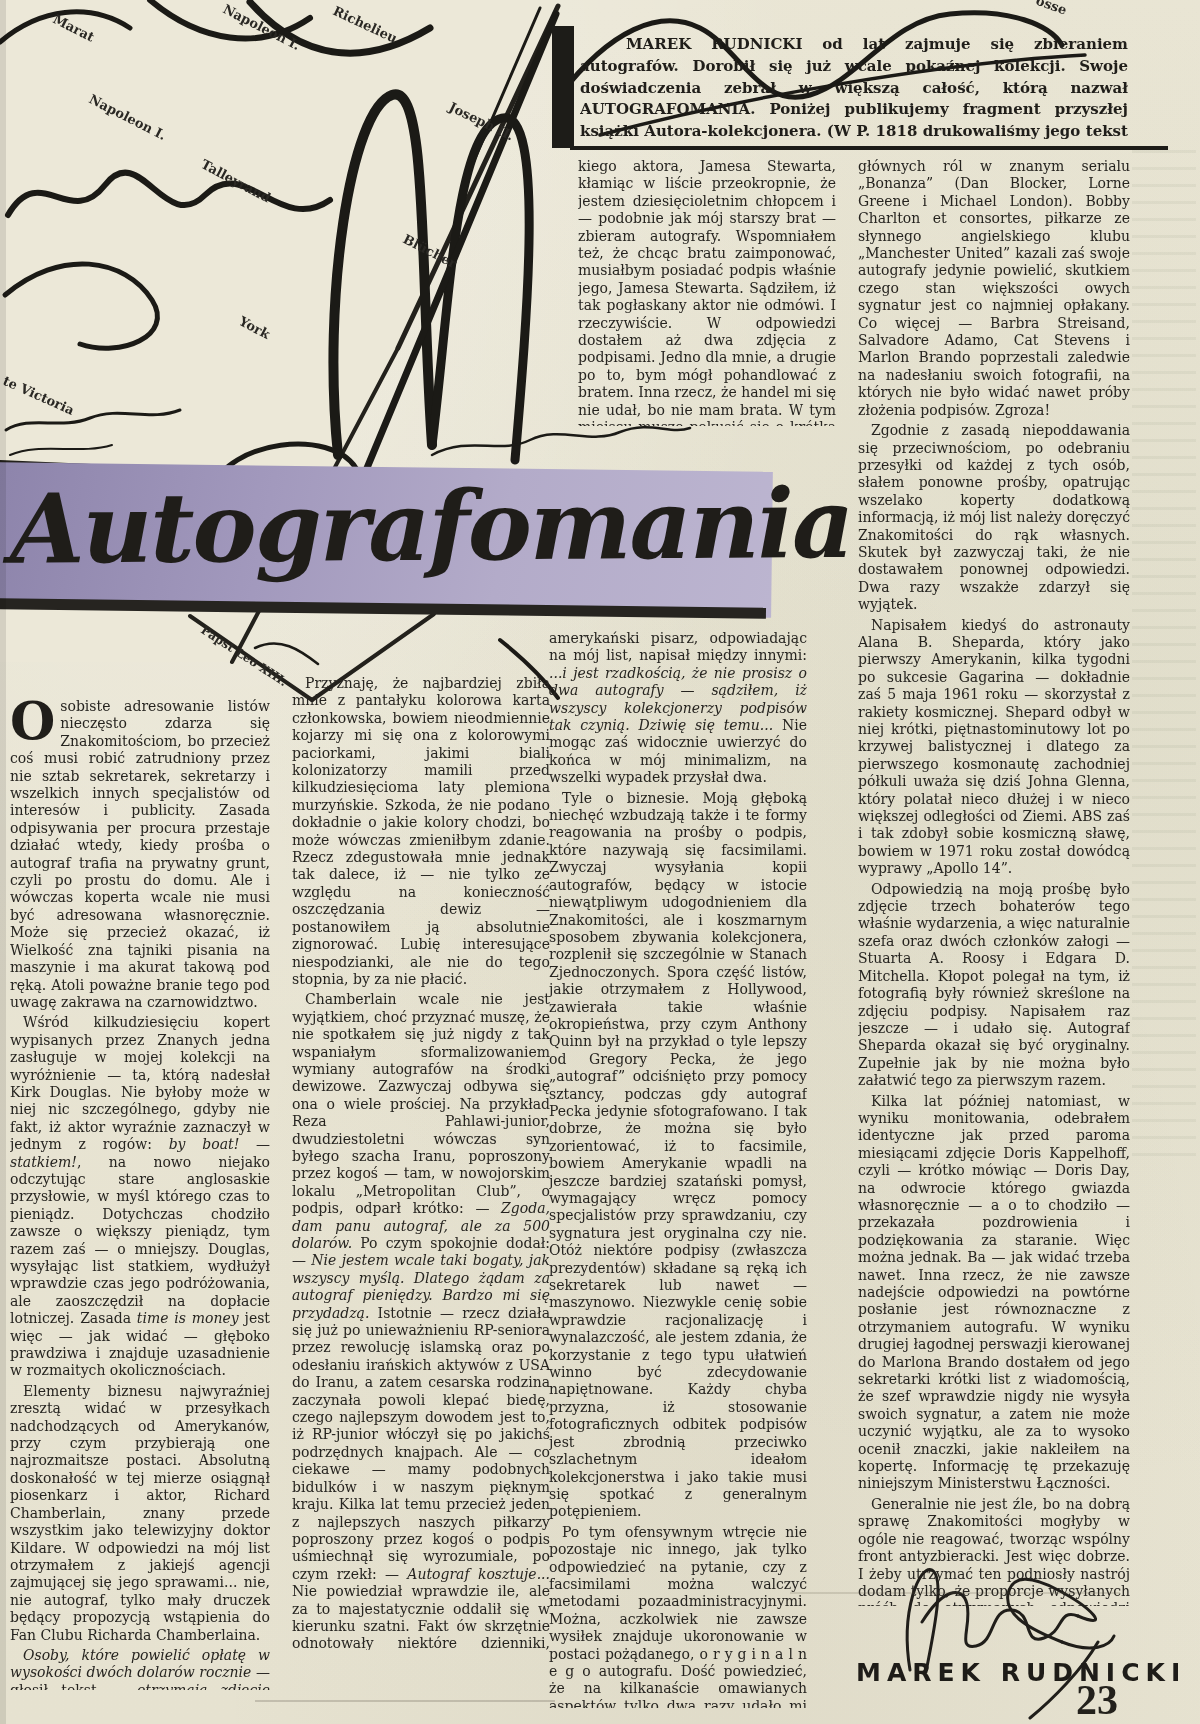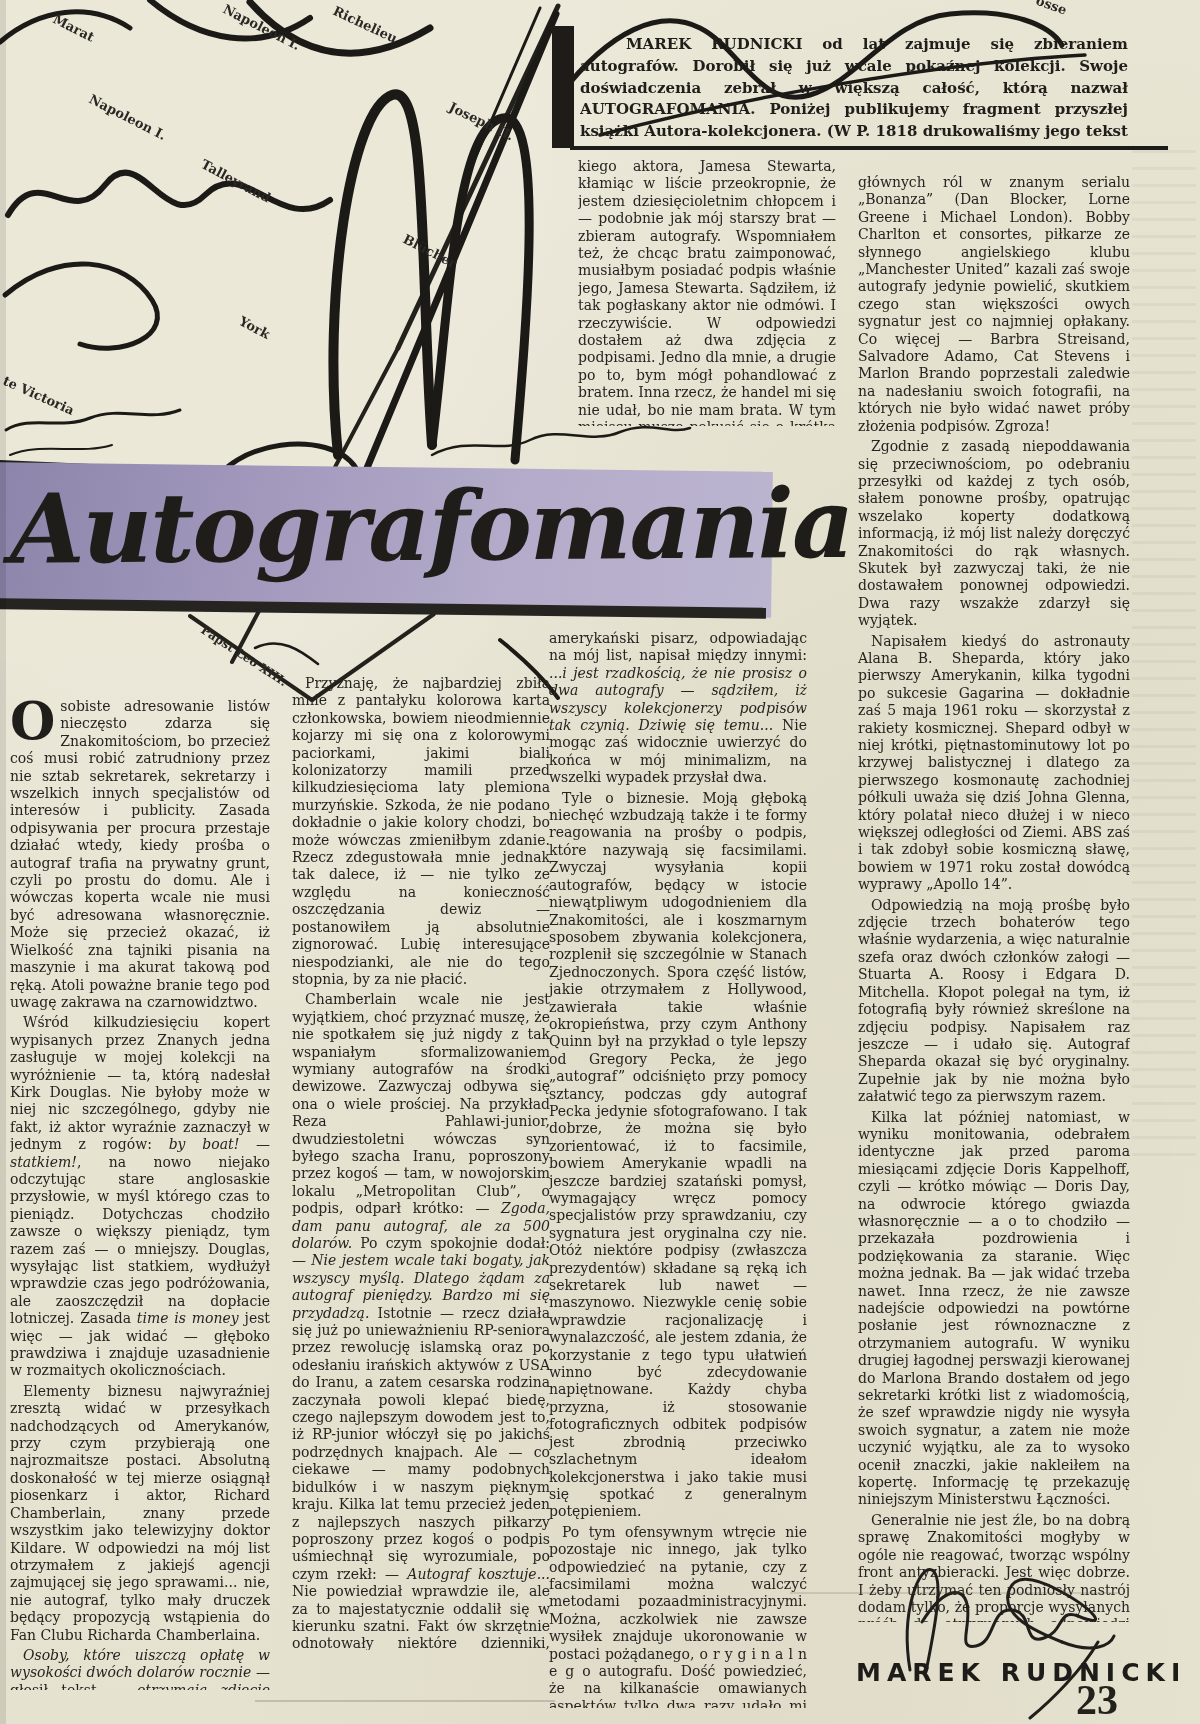--- a/index.html
+++ b/index.html
@@ -30,21 +30,21 @@
     transform:rotate(-.4deg);white-space:nowrap;}
   
   .col{font-size:14px;line-height:17.4px;text-align:justify;overflow:hidden;}
   .col p{margin:0 0 3px 0;text-indent:13px;}
   .col p.nofirst{text-indent:0;}
   .dropcap{float:left;font-size:52px;line-height:42px;font-weight:bold;padding:2px 5px 0 0;color:#201e1a;}
   #col1{left:10px;top:698px;width:260px;height:992px;}
   #col2{left:292px;top:675px;width:258px;height:975px;}
   #col3a{left:578px;top:158px;width:258px;height:268px;}
   #col3b{left:549px;top:630px;width:258px;height:1078px;}
-  #col4{left:858px;top:158px;width:272px;height:1448px;margin-top:16px;}
+  #col4{left:858px;top:158px;width:272px;height:1448px;}
   
   #byline{left:856px;top:1658px;width:286px;font-family:"DejaVu Sans",sans-serif;
     font-weight:bold;font-size:25px;letter-spacing:6px;color:#1e1c18;white-space:nowrap;}
   #pageno{left:1076px;top:1676px;font-family:Liberation Serif, serif;font-weight:bold;
     font-size:42px;color:#23211c;}
   
   #bleed-right{left:1132px;top:150px;width:64px;height:1020px;
     background:repeating-linear-gradient(rgba(130,140,115,.10) 0 3px, transparent 3px 17px);}
   .streak{height:2px;background:rgba(90,85,70,.25);}
   #edge-shadow{left:0;top:0;width:6px;height:1724px;background:rgba(0,0,0,.10);}
@@ -103,21 +103,21 @@
 <div id="intro-rule" class="abs"></div>
 
 <div id="band" class="abs"></div>
 <div id="band-rule" class="abs"></div>
 <div id="title" class="abs">Autografomania</div>
 
 <div id="col1" class="abs col">
     <p class="nofirst"><span class="dropcap">O</span>sobiste adresowanie listów nieczęsto zdarza się Znakomitościom, bo przecież coś musi robić zatrudniony przez nie sztab sekretarek, sekretarzy i wszelkich innych specjalistów od interesów i publicity. Zasada odpisywania per procura przestaje działać wtedy, kiedy prośba o autograf trafia na prywatny grunt, czyli po prostu do domu. Ale i wówczas koperta wcale nie musi być adresowana własnoręcznie. Może się przecież okazać, iż Wielkość zna tajniki pisania na maszynie i ma akurat takową pod ręką. Atoli poważne branie tego pod uwagę zakrawa na czarnowidztwo.</p>
     <p>Wśród kilkudziesięciu kopert wypisanych przez Znanych jedna zasługuje w mojej kolekcji na wyróżnienie — ta, którą nadesłał Kirk Douglas. Nie byłoby może w niej nic szczególnego, gdyby nie fakt, iż aktor wyraźnie zaznaczył w jednym z rogów: <i>by boat!</i> — <i>statkiem!</i>, na nowo niejako odczytując stare anglosaskie przysłowie, w myśl którego czas to pieniądz. Dotychczas chodziło zawsze o większy pieniądz, tym razem zaś — o mniejszy. Douglas, wysyłając list statkiem, wydłużył wprawdzie czas jego podróżowania, ale zaoszczędził na dopłacie lotniczej. Zasada <i>time is money</i> jest więc — jak widać — głęboko prawdziwa i znajduje uzasadnienie w rozmaitych okolicznościach.</p>
     <p>Elementy biznesu najwyraźniej zresztą widać w przesyłkach nadchodzących od Amerykanów, przy czym przybierają one najrozmaitsze postaci. Absolutną doskonałość w tej mierze osiągnął piosenkarz i aktor, Richard Chamberlain, znany przede wszystkim jako telewizyjny doktor Kildare. W odpowiedzi na mój list otrzymałem z jakiejś agencji zajmującej się jego sprawami... nie, nie autograf, tylko mały druczek będący propozycją wstąpienia do Fan Clubu Richarda Chamberlaina.</p>
-    <p><i>Osoby, które uiszczą opłatę w wysokości dwóch dolarów rocznie</i> — głosił tekst — <i>otrzymają zdjęcie formatu 8 × 10 centymetrów, osobiście podpisane przez Richarda, kolorową kartę członkowską, gazetę klubową, rozmaite fotografie i wiele innych interesujących niespodzianek.</i></p>
+    <p><i>Osoby, które powielić opłatę w wysokości dwóch dolarów rocznie</i> — głosił tekst — <i>otrzymają zdjęcie formatu 8 × 10 centymetrów, osobiście podpisane przez Richarda, kolorową kartę członkowską, gazetę klubową, rozmaite fotografie i wiele innych interesujących niespodzianek.</i></p>
   </div>
 <div id="col2" class="abs col">
     <p>Przyznaję, że najbardziej zbiła mnie z pantałyku kolorowa karta członkowska, bowiem nieodmiennie kojarzy mi się ona z kolorowymi paciorkami, jakimi biali kolonizatorzy mamili przed kilkudziesięcioma laty plemiona murzyńskie. Szkoda, że nie podano dokładnie o jakie kolory chodzi, bo może wówczas zmieniłbym zdanie. Rzecz zdegustowała mnie jednak tak dalece, iż — nie tylko ze względu na konieczność oszczędzania dewiz — postanowiłem ją absolutnie zignorować. Lubię interesujące niespodzianki, ale nie do tego stopnia, by za nie płacić.</p>
     <p>Chamberlain wcale nie jest wyjątkiem, choć przyznać muszę, że nie spotkałem się już nigdy z tak wspaniałym sformalizowaniem wymiany autografów na środki dewizowe. Zazwyczaj odbywa się ona o wiele prościej. Na przykład Reza Pahlawi-junior, dwudziestoletni wówczas syn byłego szacha Iranu, poproszony przez kogoś — tam, w nowojorskim lokalu „Metropolitan Club”, o podpis, odparł krótko: — <i>Zgoda, dam panu autograf, ale za 500 dolarów.</i> Po czym spokojnie dodał: — <i>Nie jestem wcale taki bogaty, jak wszyscy myślą. Dlatego żądam za autograf pieniędzy. Bardzo mi się przydadzą.</i> Istotnie — rzecz działa się już po unieważnieniu RP-seniora przez rewolucję islamską oraz po odesłaniu irańskich aktywów z USA do Iranu, a zatem cesarska rodzina zaczynała powoli klepać biedę, czego najlepszym dowodem jest to, iż RP-junior włóczył się po jakichś podrzędnych knajpach. Ale — co ciekawe — mamy podobnych bidulków i w naszym pięknym kraju. Kilka lat temu przecież jeden z najlepszych naszych piłkarzy poproszony przez kogoś o podpis uśmiechnął się wyrozumiale, po czym rzekł: — <i>Autograf kosztuje...</i> Nie powiedział wprawdzie ile, ale za to majestatycznie oddalił się w kierunku szatni. Fakt ów skrzętnie odnotowały niektóre dzienniki, mimo iż wówczas dobrze jeszcze pisano o futbolistach.</p>
   </div>
 <div id="col3a" class="abs col">
     <p class="nofirst">kiego aktora, Jamesa Stewarta, kłamiąc w liście przeokropnie, że jestem dziesięcioletnim chłopcem i — podobnie jak mój starszy brat — zbieram autografy. Wspomniałem też, że chcąc bratu zaimponować, musiałbym posiadać podpis właśnie jego, Jamesa Stewarta. Sądziłem, iż tak pogłaskany aktor nie odmówi. I rzeczywiście. W odpowiedzi dostałem aż dwa zdjęcia z podpisami. Jedno dla mnie, a drugie po to, bym mógł pohandlować z bratem. Inna rzecz, że handel mi się nie udał, bo nie mam brata. W tym miejscu muszę pokusić się o krótką dygresję. Norman Mailer, świetny</p>
   </div>
 <div id="col3b" class="abs col">
     <p class="nofirst">amerykański pisarz, odpowiadając na mój list, napisał między innymi: <i>...i jest rzadkością, że nie prosisz o dwa autografy — sądziłem, iż wszyscy kolekcjonerzy podpisów tak czynią. Dziwię się temu...</i> Nie mogąc zaś widocznie uwierzyć do końca w mój minimalizm, na wszelki wypadek przysłał dwa.</p>

